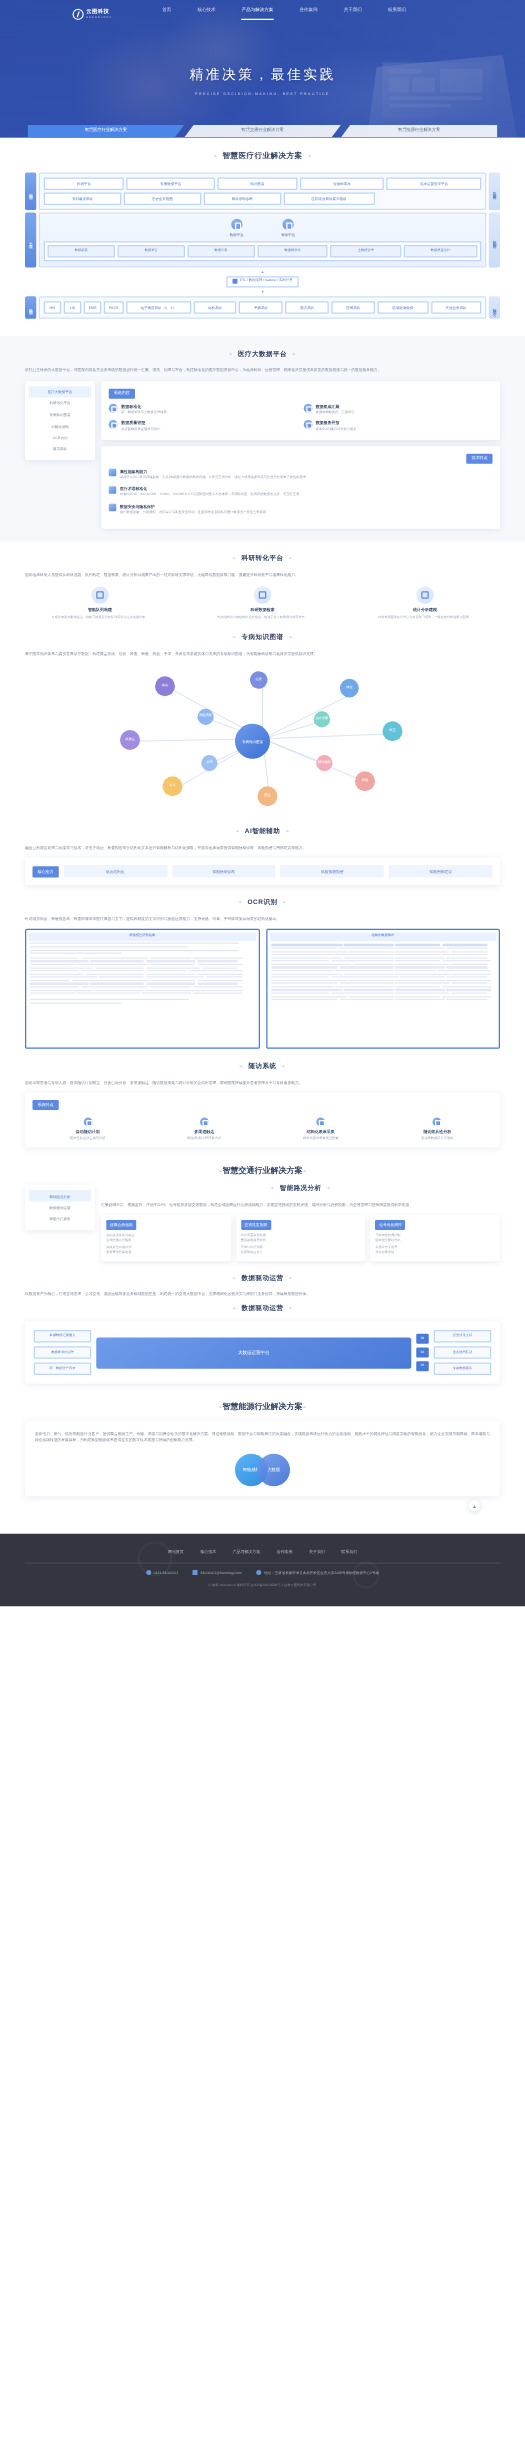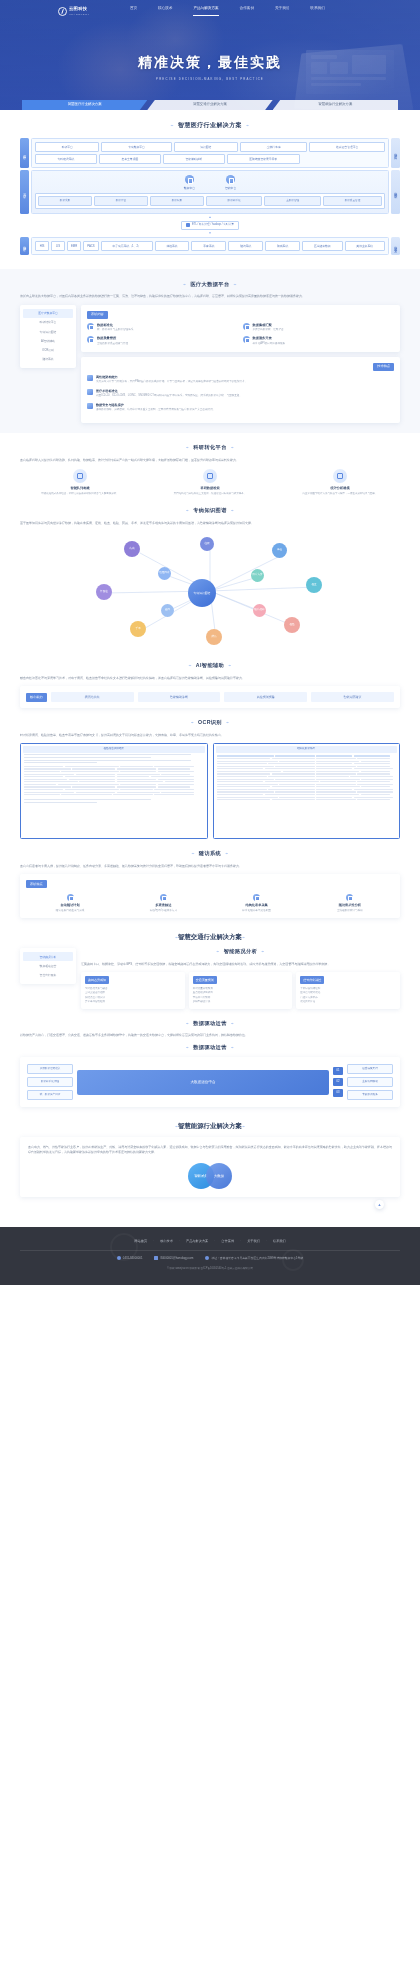--- a/index.html
+++ b/index.html
@@ -40,21 +40,21 @@
   .logo-cn { font-size:4.3px; color:#fff; letter-spacing:.3px; font-weight:bold; }
   .logo-en { font-size:2px; color:rgba(255,255,255,.7); letter-spacing:.9px; margin-top:.8px; }
   .nav-items { display:flex; gap:21px; margin-left:40px; align-items:center; }
   .nav-item { font-size:3.6px; color:rgba(255,255,255,.82); position:relative; padding-bottom:4px;
               white-space:nowrap; cursor:pointer; }
   .nav-item.active { color:#fff; }
   .nav-item.active:after { content:""; position:absolute; left:0; right:0; bottom:0;
               height:1px; background:#fff; }
 
   .hero-center { position:absolute; z-index:5; left:0; right:0; top:52px; text-align:center; }
-  .hero-title { font-size:14px; font-weight:bold; color:#fff; letter-spacing:2px;
+  .hero-title { font-size:11px; font-weight:normal; color:#fff; letter-spacing:2px;
                 text-shadow:0 1px 3px rgba(0,0,0,.25); }
   .hero-sub { font-size:2.8px; color:rgba(255,255,255,.72); letter-spacing:1.2px; margin-top:4px; }
 
   
   .tabs { position:absolute; z-index:6; left:22px; right:22px; bottom:0; display:flex; height:10px; }
   .tab { flex:1; display:flex; align-items:center; justify-content:center; font-size:3.4px;
          position:relative; cursor:pointer; }
   .tab.active { background:#4a86e8; color:#fff;
                 clip-path:polygon(0 0,100% 0,94% 100%,0 100%); }
   .tab.idle { background:rgba(255,255,255,.88); color:#5b6b86;

